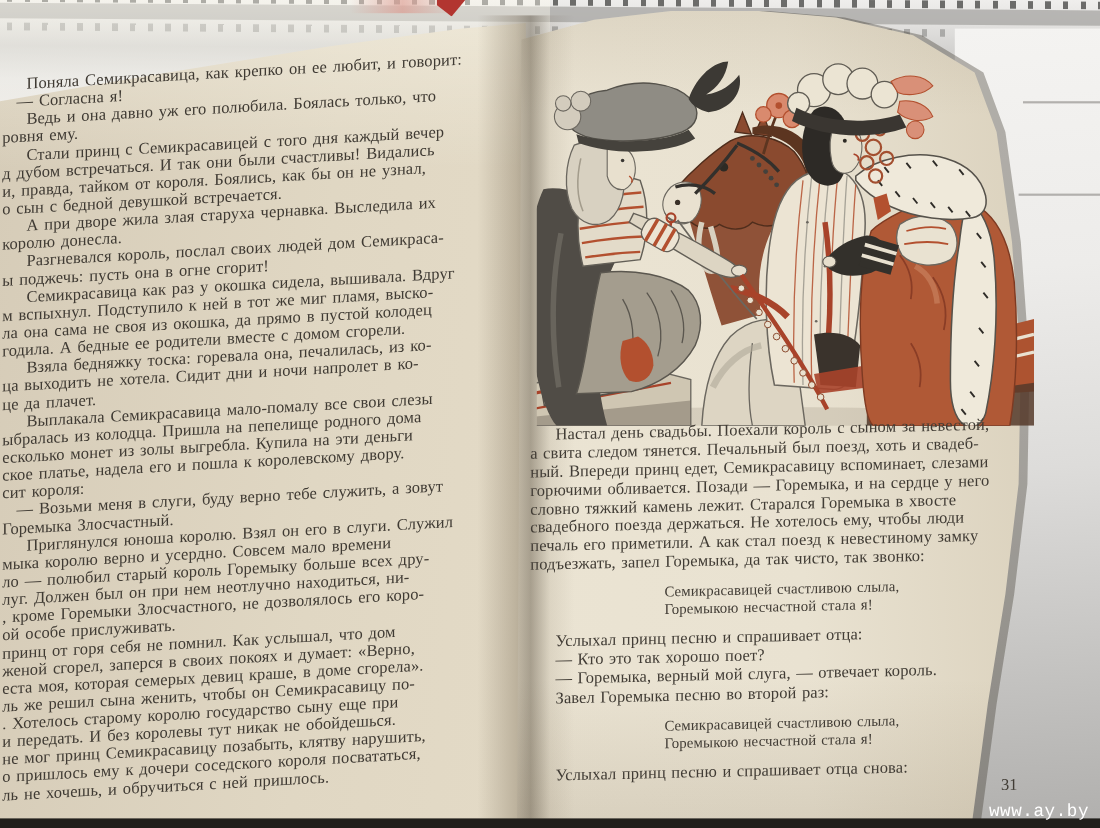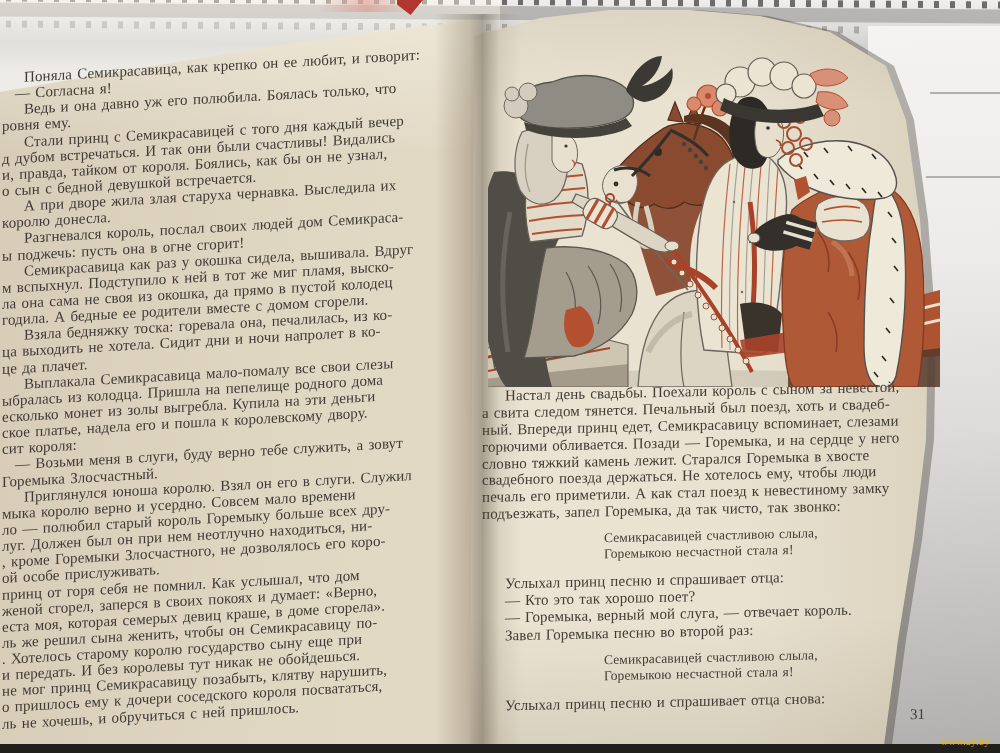--- a/index.html
+++ b/index.html
@@ -61,22 +61,22 @@
     color:#413c35;}
   .rt-line{position:static;display:block;height:16.9px;line-height:16.9px;font-size:15px;
     letter-spacing:.1px;word-spacing:1.1px;white-space:nowrap;}
   .ind-r{padding-left:23px;}
   .verse{position:static;display:block;margin:10px 0 0 122px;}
   .verse .rt-line{height:16.2px;line-height:16.2px;font-size:13.5px;}
   .dialog{position:static;display:block;margin-top:10px;}
   .dialog .rt-line{height:17.4px;line-height:17.4px;}
   .closing{margin-top:11px;}
   .page-number{left:428px;top:328px;font-size:15px;color:#413c35;}
-  .watermark{right:10px;bottom:6px;position:absolute;font-size:10px;color:#eab308;
-    font-family:Liberation Serif, serif;letter-spacing:.5px;}
+  .watermark{right:10px;bottom:6px;position:absolute;font-size:16px;color:#ffffff;
+    font-family:Liberation Mono, monospace;letter-spacing:.5px;}
 
   .illu{left:488px;top:52px;width:452px;height:335px;}
 </style>
 </head>
 <body>
 
 <div class="scene">
 
   <div class="radiator">
     <div class="rad-dots r1"></div>

